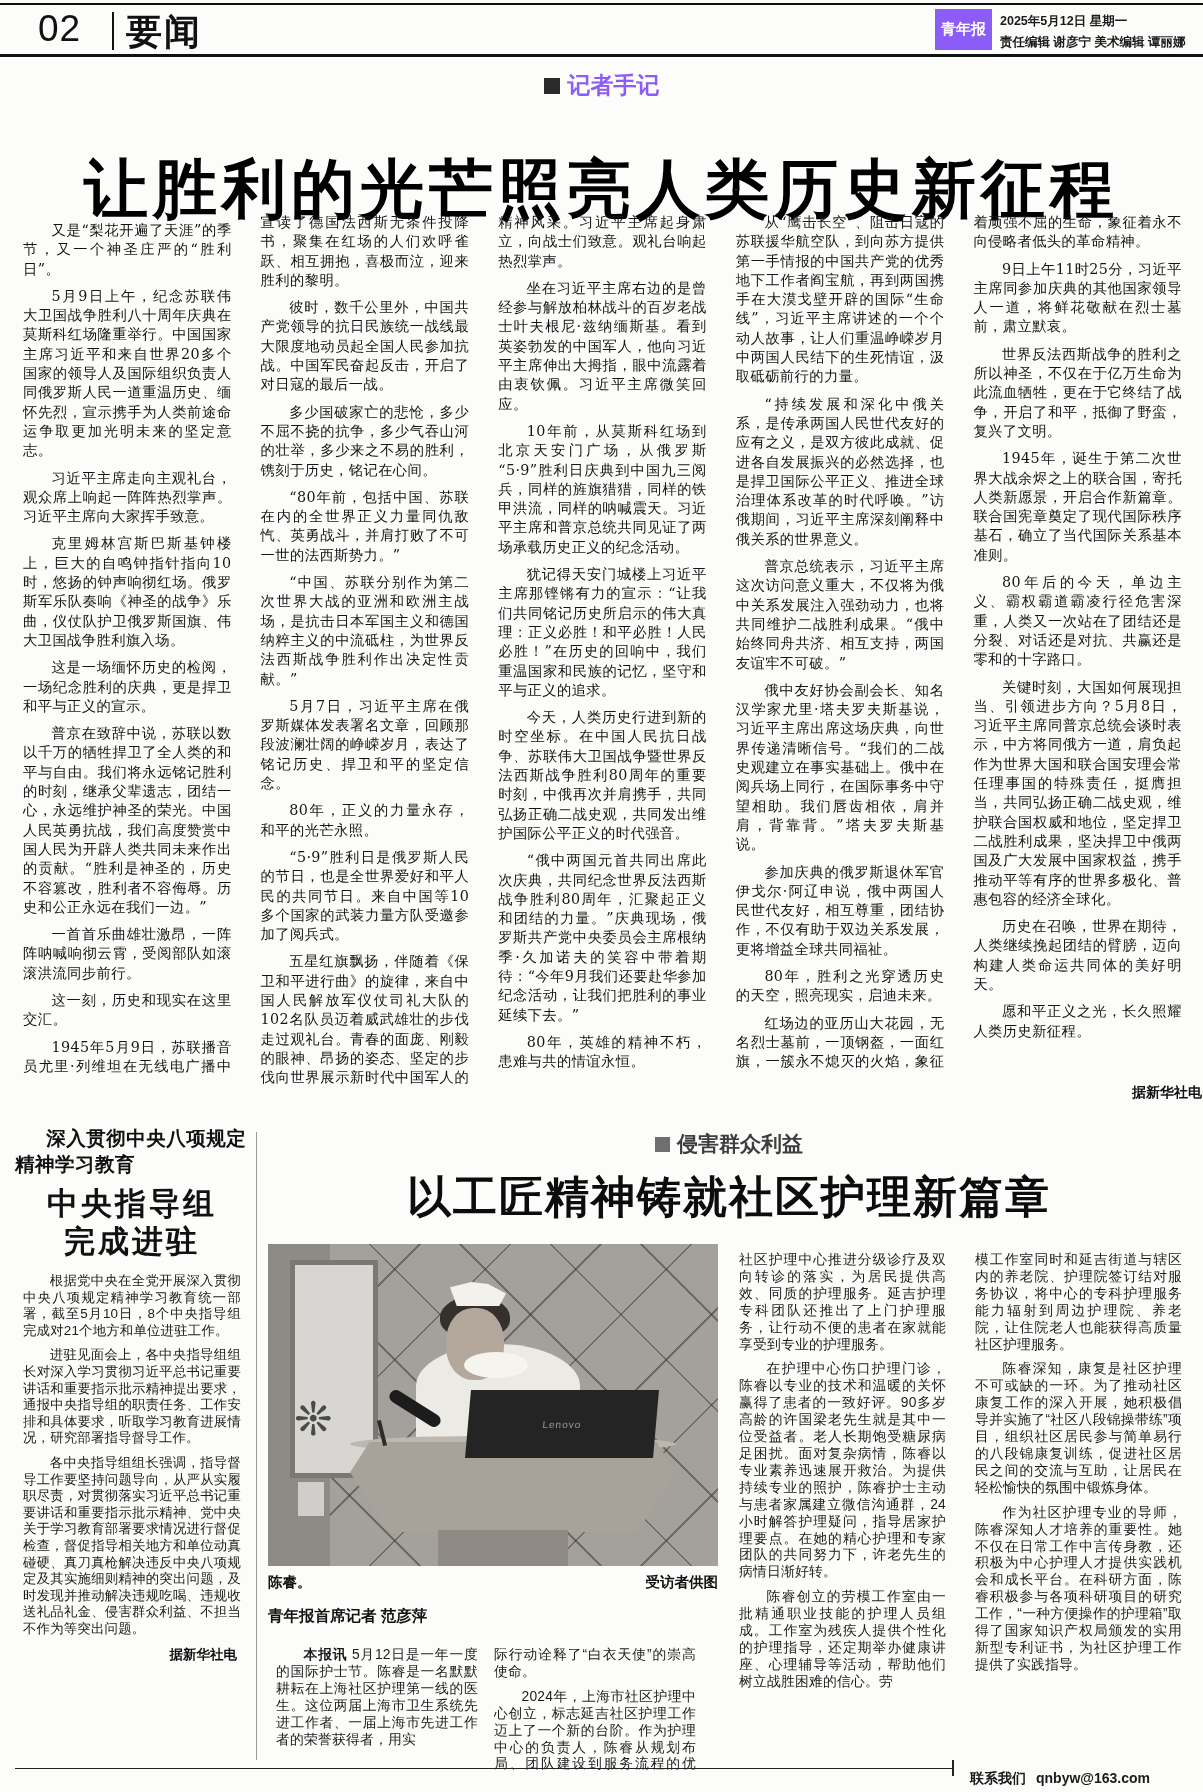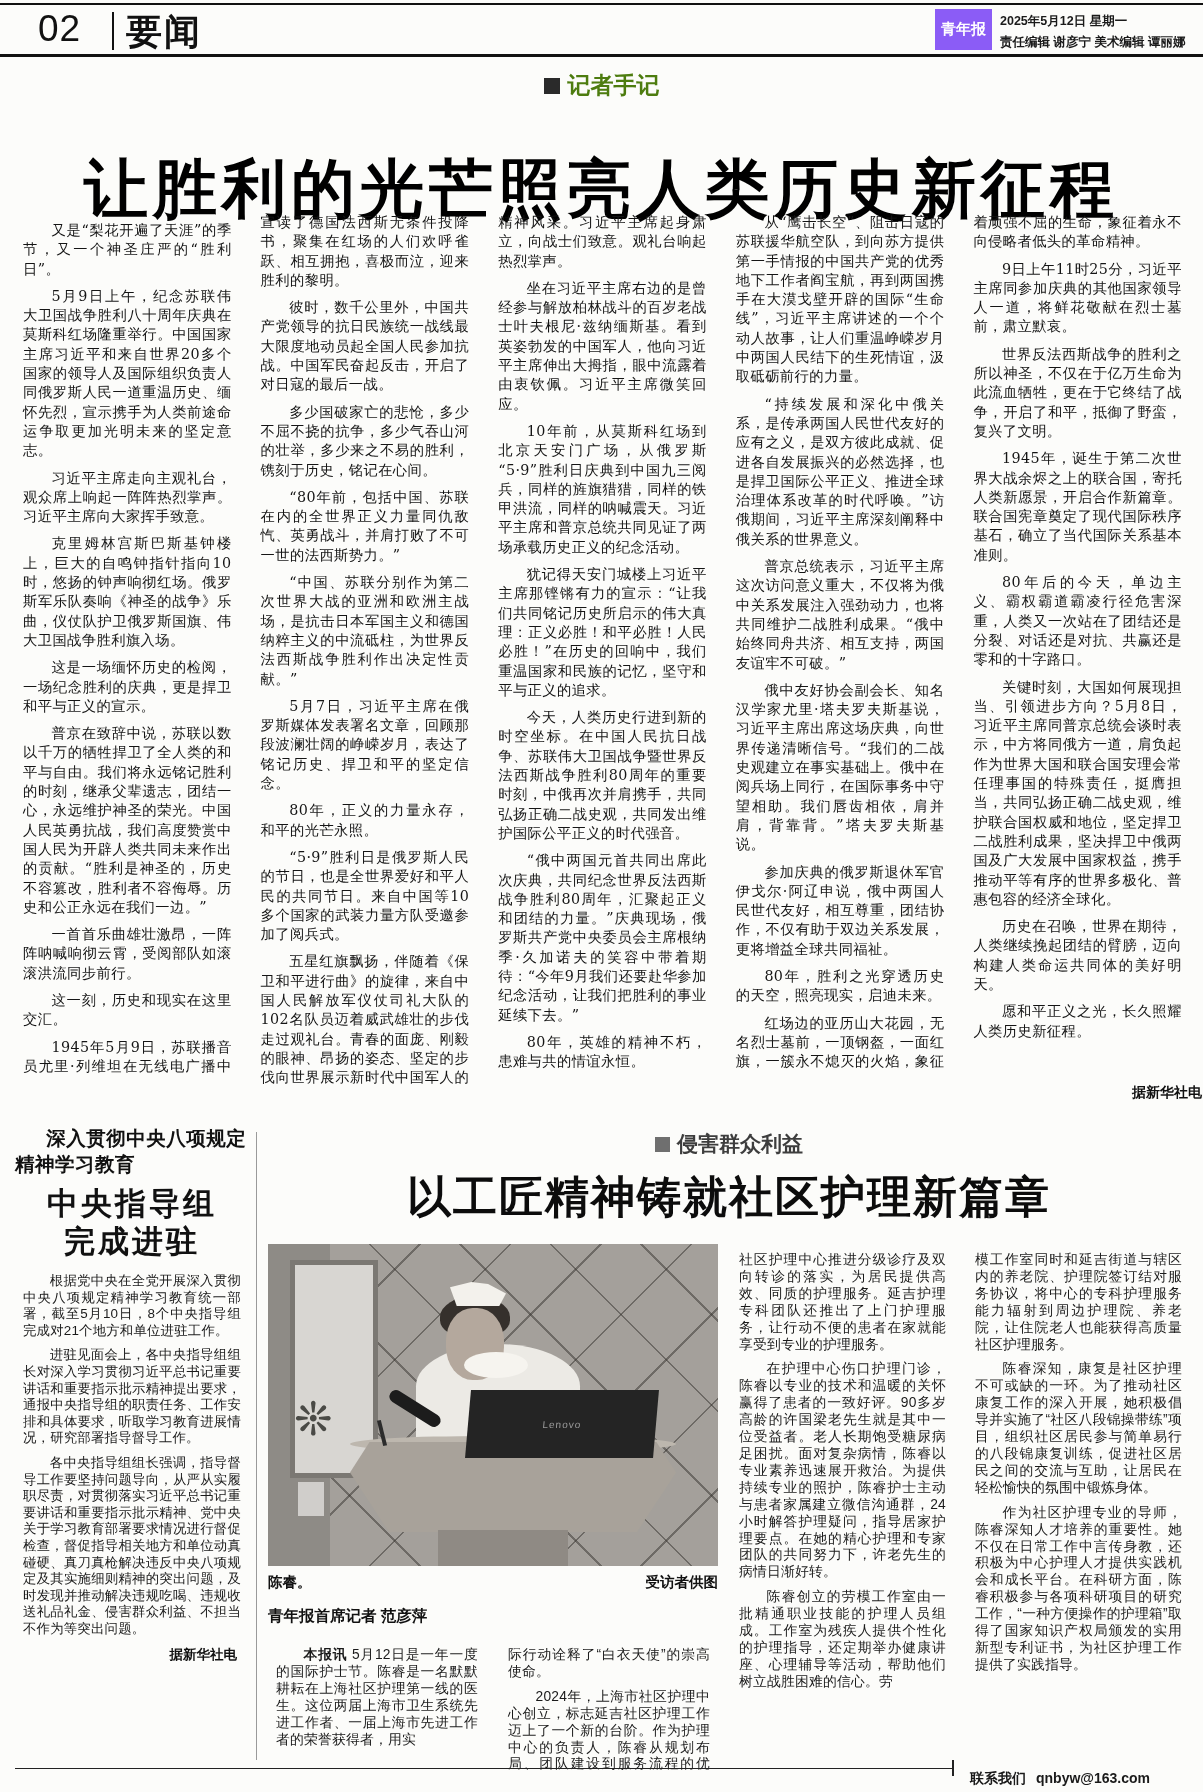--- a/index.html
+++ b/index.html
@@ -12,21 +12,21 @@
   .pageno{position:absolute;top:8px;left:38px;font-size:37px;font-weight:normal;letter-spacing:1px;}
   .pagesep{position:absolute;top:12px;left:112px;height:38px;border-left:2px solid #111;}
   .secname{position:absolute;top:8px;left:126px;font-size:36px;font-weight:bold;letter-spacing:2px;}
   .masthead{position:absolute;top:9px;left:935px;width:57px;height:41px;background:#8b5cf6;
             color:#fff;display:flex;align-items:center;justify-content:center;
             font-family:"DejaVu Serif",serif;font-weight:bold;font-size:15px;line-height:1.05;
             text-align:center;}
   .pubinfo{position:absolute;top:11px;left:1000px;font-size:12.5px;font-weight:bold;line-height:1.65;color:#1a1a1a;}
   
   .m-label{position:absolute;top:70px;left:0;width:1203px;text-align:center;
-           font-family:Liberation Mono, monospace;font-size:23px;font-weight:bold;color:#4d7c0f;}
+           font-family:Liberation Mono, monospace;font-size:23px;font-weight:bold;color:#8b5cf6;}
   .m-label .sq{display:inline-block;width:16px;height:16px;background:#2a2a2a;margin-right:8px;vertical-align:-1px;}
   .m-headline{position:absolute;top:103px;left:14px;width:1175px;text-align:center;
               font-family:"DejaVu Serif","Liberation Serif",serif;font-weight:900;
               font-size:64px;letter-spacing:5px;white-space:nowrap;color:#000;}
   .m-body{position:absolute;top:213px;left:15px;width:1175px;height:877px;overflow:hidden;
           column-count:5;column-gap:13px;column-fill:auto;
           font-family:"DejaVu Serif","Liberation Serif",serif;
           font-size:14.3px;line-height:19.3px;letter-spacing:.4px;text-align:justify;color:#151515;}
   .para{margin:8px;text-indent:2em;}
   .para.cont{text-indent:0;}
@@ -42,21 +42,21 @@
   .f-label{text-align:center;font-family:"DejaVu Serif","Liberation Serif",serif;
            font-size:21px;font-weight:bold;color:#3d3d3d;}
   .f-label .sq{display:inline-block;width:15px;height:15px;background:#6f6f6f;margin-right:7px;vertical-align:-1px;}
   .f-headline{margin-top:10px;text-align:center;font-size:44px;font-weight:bold;letter-spacing:2px;color:#0c0c0c;}
   .f-row{margin-top:17px;display:flex;gap:13px;}
   .f-left{width:450px;flex:0 0 450px;}
   .f-col{width:223px;flex:0 0 223px;height:516px;overflow:hidden;
          font-size:13.8px;line-height:16.9px;letter-spacing:.2px;text-align:justify;color:#1b1b1b;}
   .caption-row{display:flex;justify-content:space-between;margin-top:7px;font-size:14.5px;font-weight:bold;}
   .byline{margin-top:14px;font-size:15.5px;font-weight:bold;}
-  .f-under{margin-top:12px;display:flex;gap:14px;}
+  .f-under{margin-top:12px;display:flex;}
   .f-under .ucol{width:218px;height:132px;overflow:hidden;font-size:13.8px;line-height:16.9px;
                  letter-spacing:.2px;text-align:justify;color:#1b1b1b;}
   
   .photo{position:relative;width:450px;height:322px;background:#a29e99;overflow:hidden;}
   .wall{position:absolute;left:60px;top:0;right:0;bottom:0;background-color:#a4a09b;
         background-image:
           repeating-linear-gradient(45deg, rgba(55,52,48,.5) 0 2px, rgba(0,0,0,0) 2px 64px),
           repeating-linear-gradient(135deg, rgba(55,52,48,.5) 0 2px, rgba(0,0,0,0) 2px 64px);}
   .panel{position:absolute;left:0;top:0;width:62px;height:322px;background:#8e8b86;}
   .window{position:absolute;left:22px;top:16px;width:78px;height:208px;background:#d8d6d2;border:5px solid #7b7873;}

